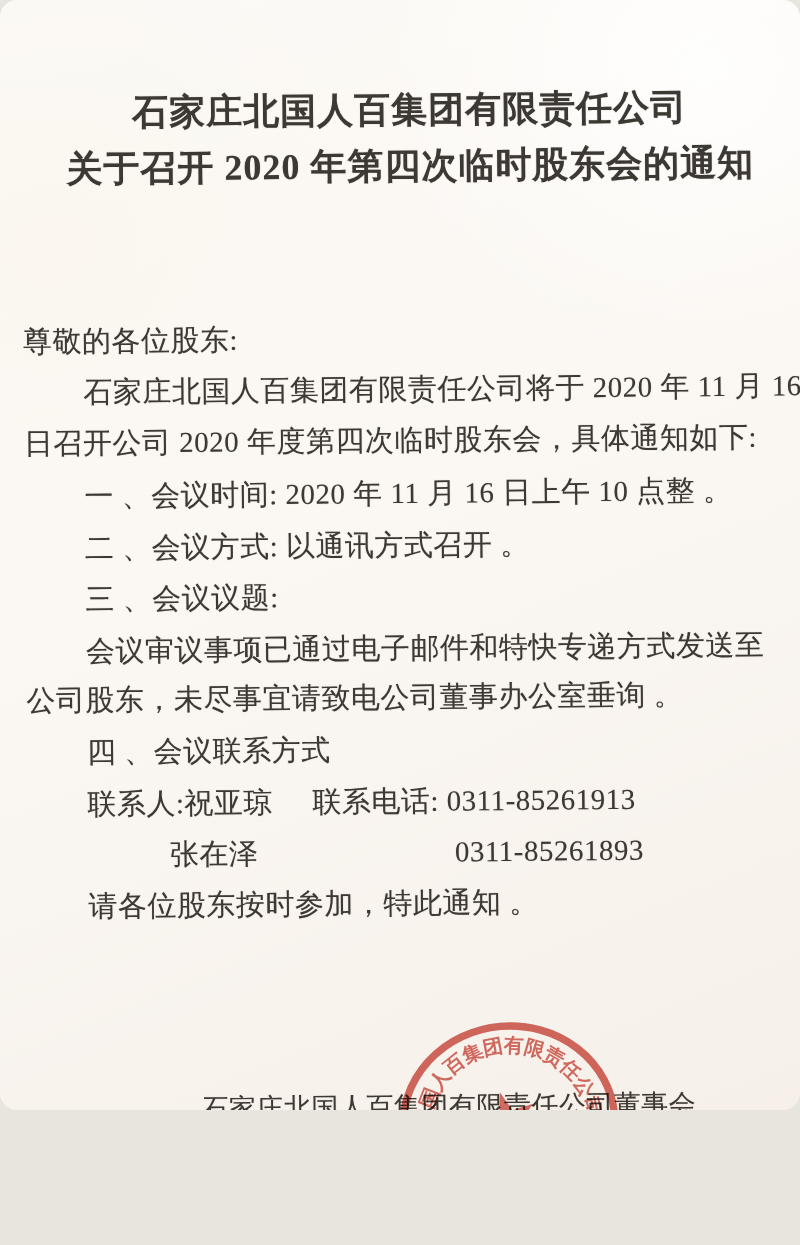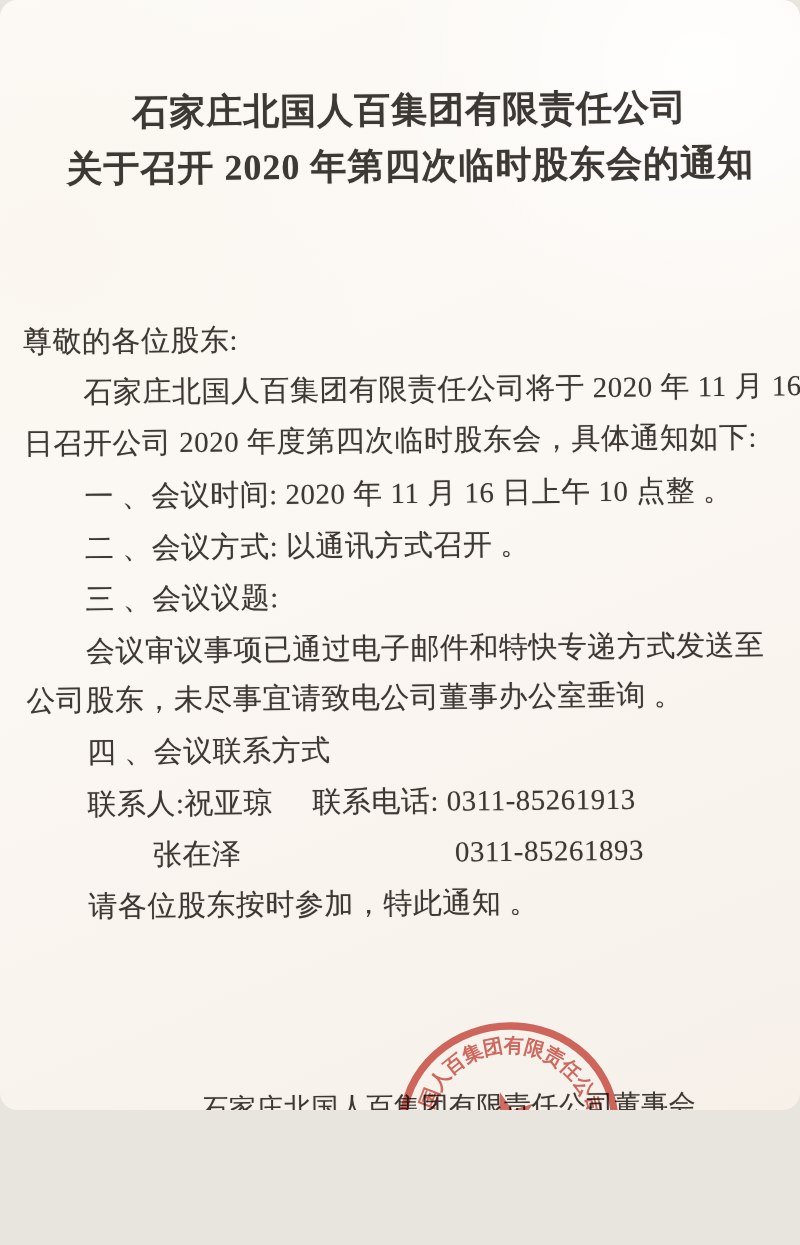--- a/index.html
+++ b/index.html
@@ -66,21 +66,21 @@
     <p class="line" style="top:677px;left:25px">公司股东，未尽事宜请致电公司董事办公室垂询 。</p>
 
     <p class="line" style="top:729px;left:85px">四 、会议联系方式</p>
 
     <div class="line" style="top:781px;left:0;width:800px">
       <span class="contact-part" style="left:85px">联系人:祝亚琼</span>
       <span class="contact-part" style="left:310px">联系电话: 0311-85261913</span>
     </div>
 
     <div class="line" style="top:832px;left:0;width:800px">
-      <span class="contact-part" style="left:150px">张在泽</span>
+      <span class="contact-part" style="left:167px">张在泽</span>
       <span class="contact-part" style="left:452px">0311-85261893</span>
     </div>
 
     <p class="line" style="top:883px;left:85px">请各位股东按时参加，特此通知 。</p>
 
     <p class="line footer-line" style="top:1088px;left:196px">石家庄北国人百集团有限责任公司董事会</p>
     <p class="line footer-line" style="top:1134px;left:363px">2020 年 10 月 31 日</p>
   </div>
 
   <div class="stamp">

